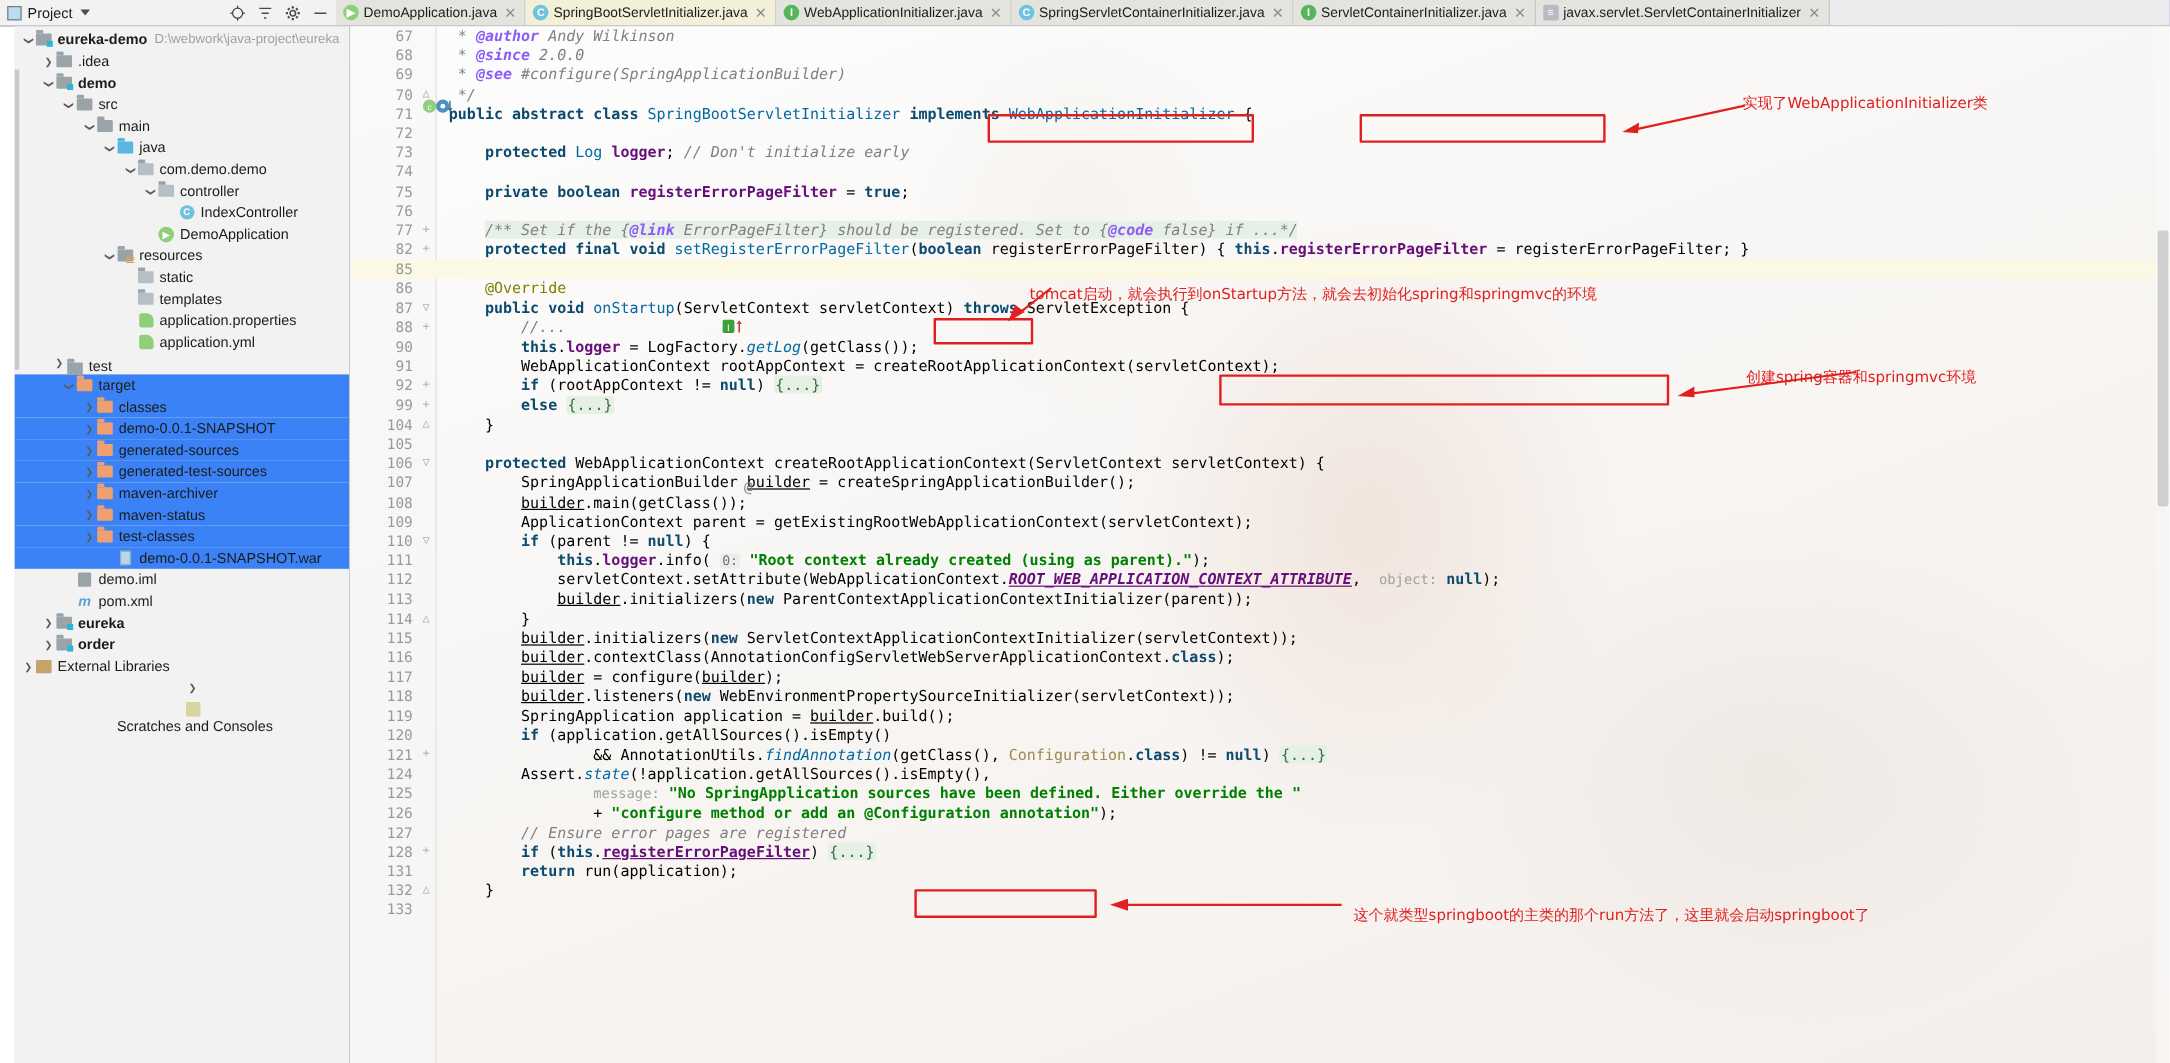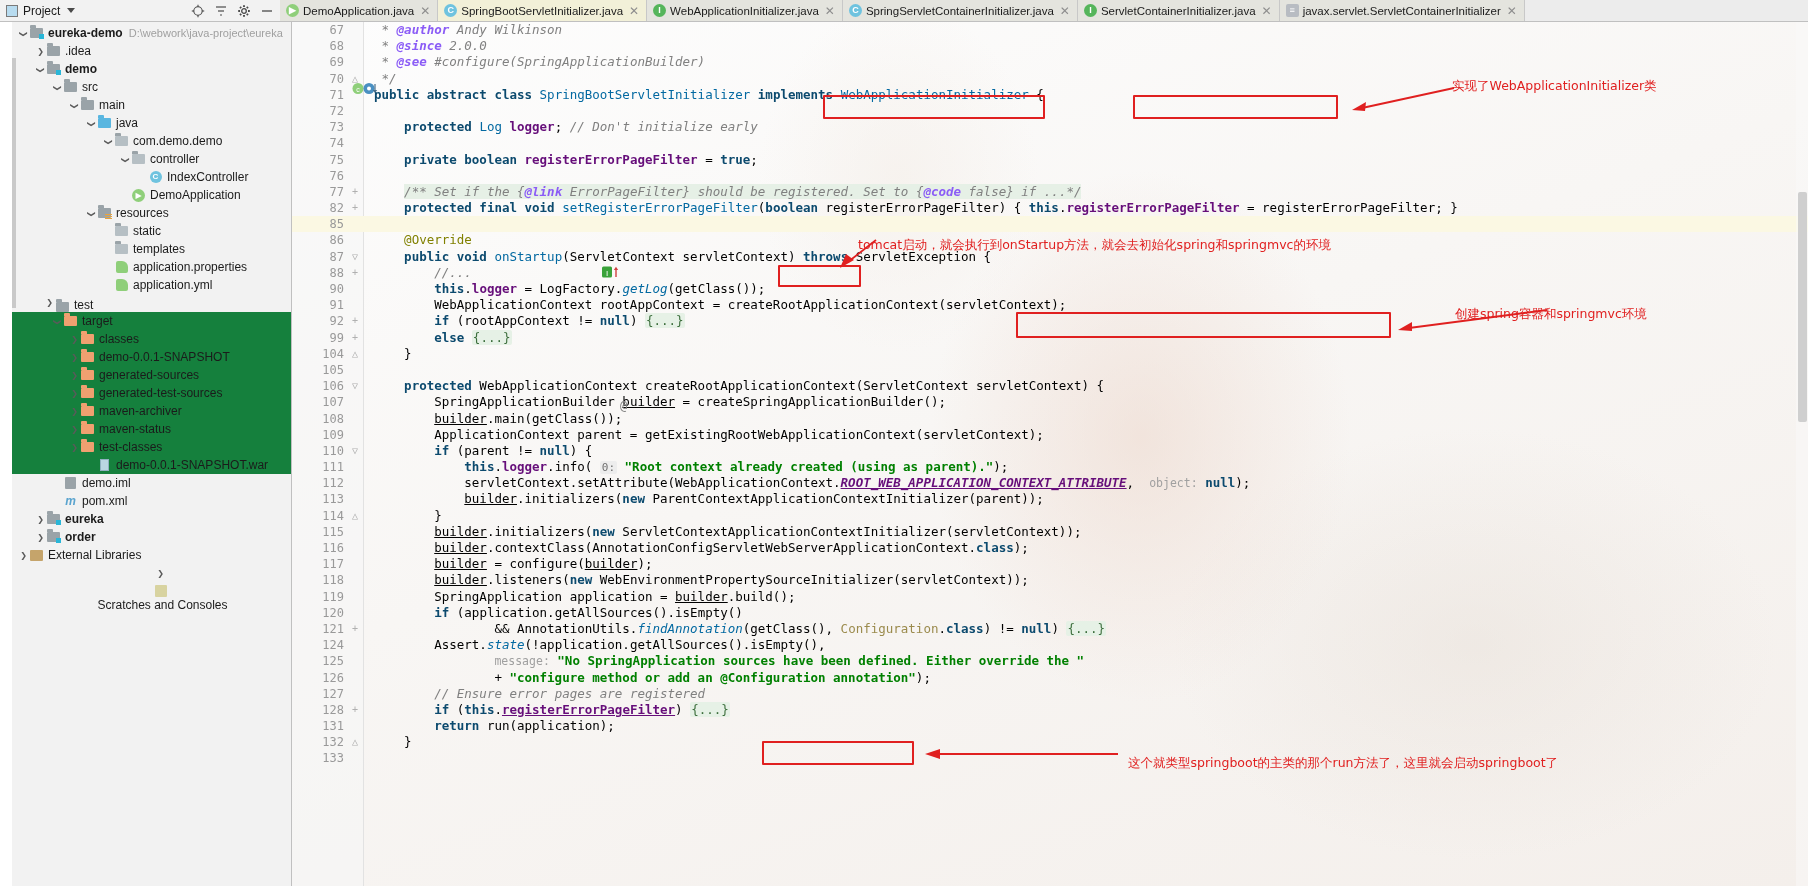--- a/index.html
+++ b/index.html
@@ -57,21 +57,21 @@
   
   .body { flex: 1 1 auto; display: flex; align-items: stretch; min-height: 0; margin-left: 12px; }
 
   
   .tree {
     width: 280px; flex: 0 0 280px; background: #f2f2f2;
     border-right: 1px solid #c0c0c0; font-size: 12px; color: #1b1b1b;
     padding-top: 2px; position: relative; overflow: hidden;
   }
   .row { height: 18px; display: flex; align-items: center; white-space: nowrap; }
-  .row.hl { background: #15803d; }
+  .row.hl { background: #3b82f6; }
   .arrow {
     width: 11px; flex: 0 0 11px; text-align: center; color: #5a5a5a; font-size: 9px;
     line-height: 18px;
   }
   .arrow.r::before { content: "\276F"; font-size: 8px; }
   .arrow.d::before { content: "\276F"; font-size: 8px; display: inline-block; transform: rotate(90deg); }
   .fi { width: 15px; flex: 0 0 15px; display: flex; align-items: center; justify-content: center; }
   .folder {
     width: 13px; height: 10px; background: #9aa3a8; border-radius: 1px; position: relative;
   }

